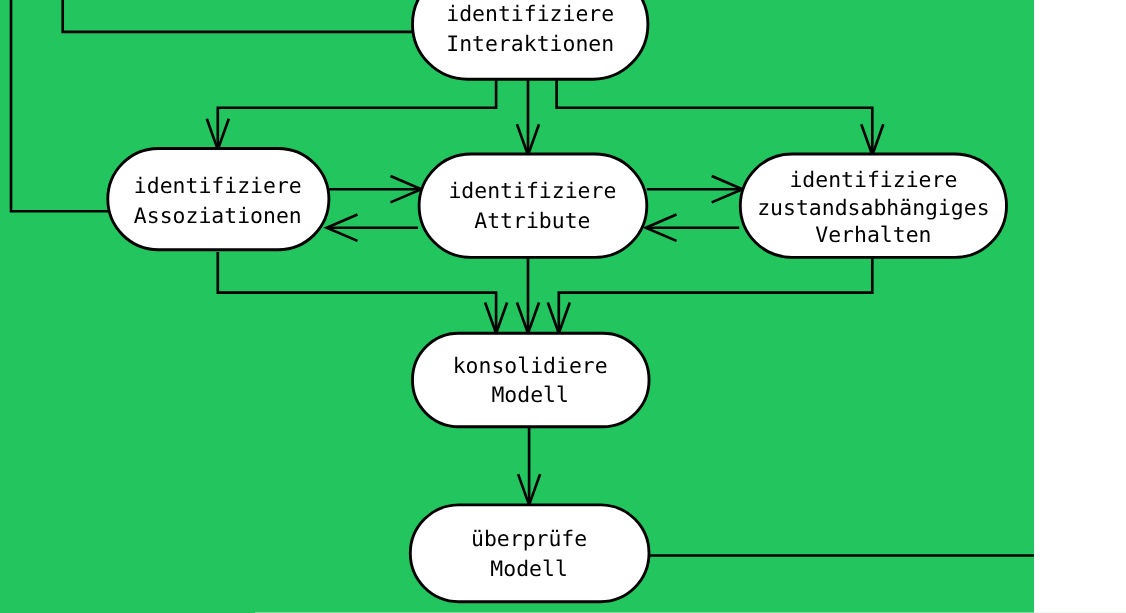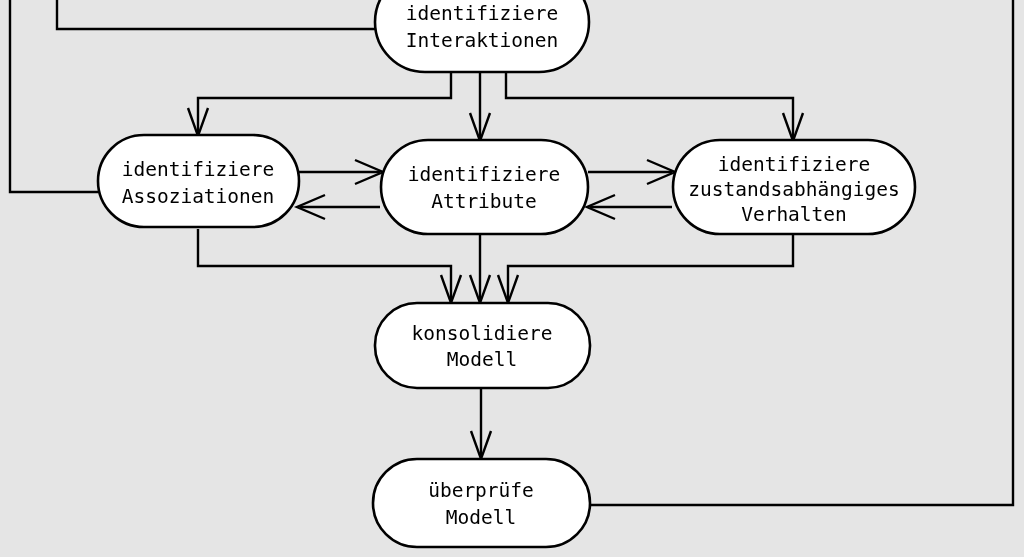--- a/index.html
+++ b/index.html
@@ -3,23 +3,23 @@
 <meta charset="utf-8">
 <title>Diagramm</title>
 <style>
   html, body {
     margin: 0;
     padding: 0;
     background: #ffffff;
   }
   #diagram-root {
     position: relative;
-    width: 1024px;
+    width: 940px;
     height: 557px;
-    background: #e5e5e5;
+    background: #22c55e;
     overflow: hidden;
     font-family: "DejaVu Sans Mono", "Liberation Mono", monospace;
   }
   #flow-svg {
     position: absolute;
     top: 0;
     left: 0;
     width: 1024px;
     height: 557px;
   }

